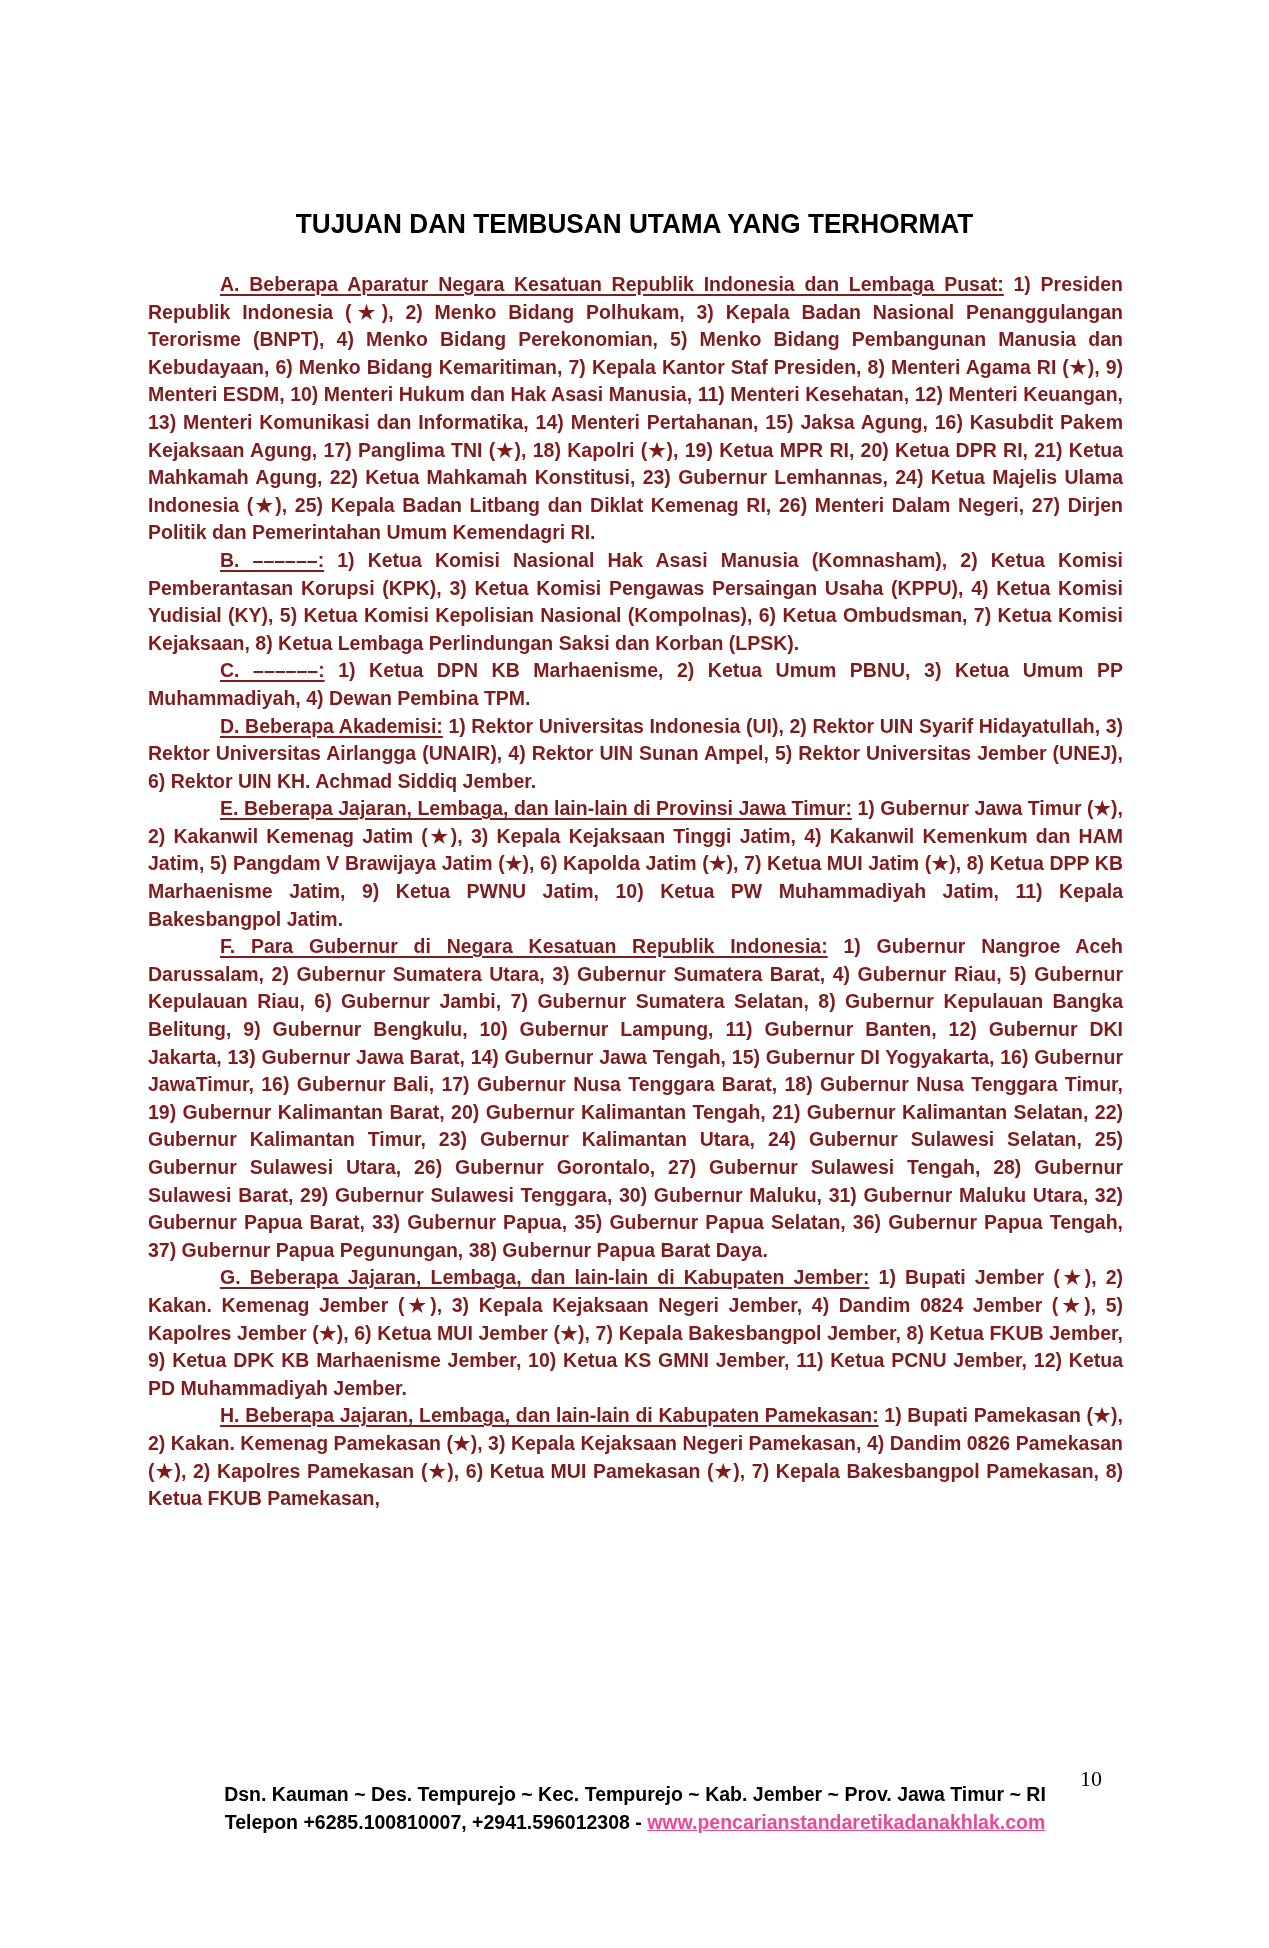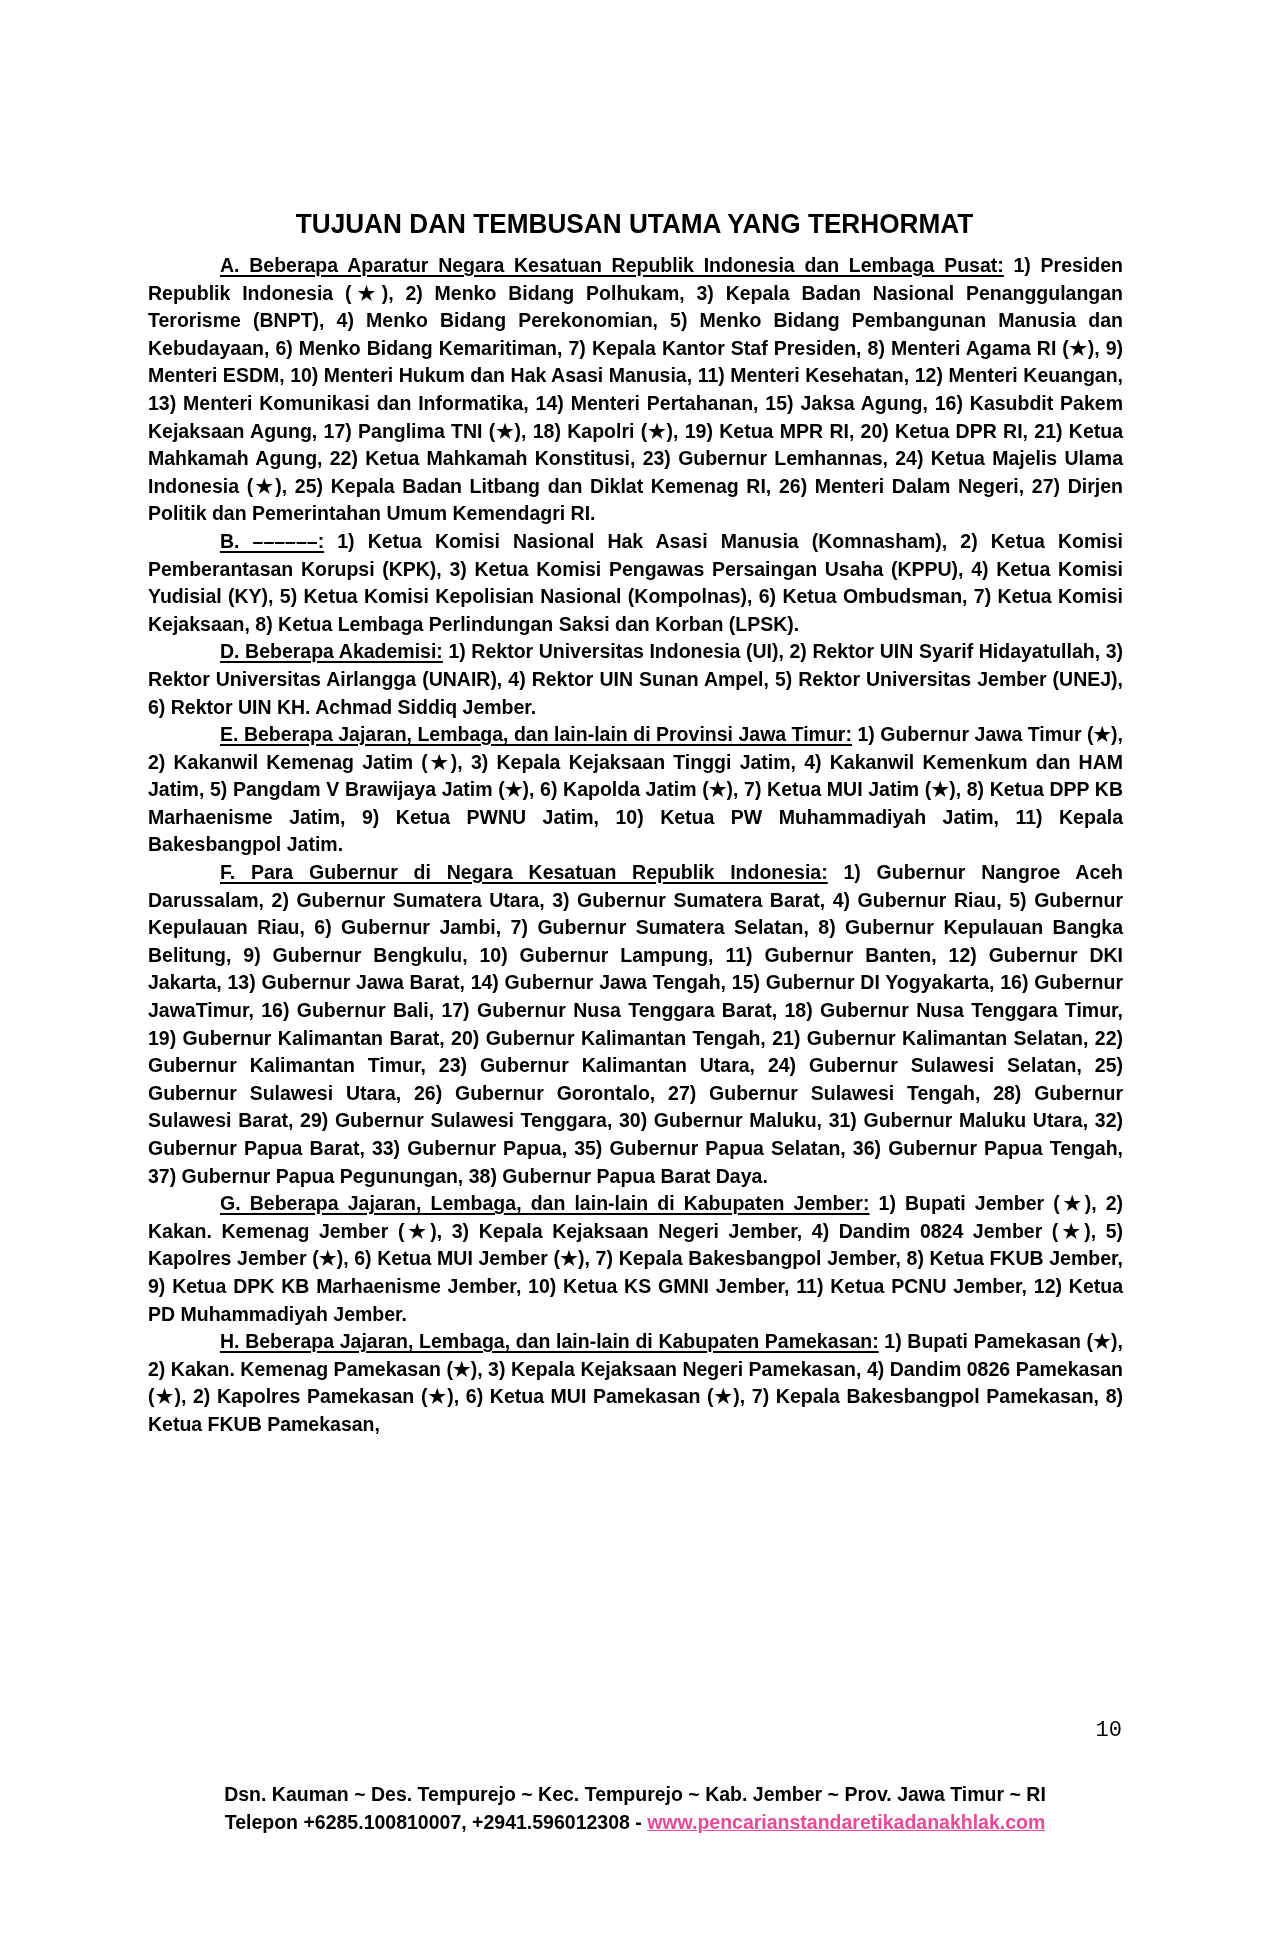--- a/index.html
+++ b/index.html
@@ -6,47 +6,48 @@
   body { width: 1269px; height: 1948px; position: relative; overflow: hidden; }
   .page { position: absolute; left: 0; top: 0; width: 1020px; height: 1948px; background: #fff; }
   .title {
     position: absolute; left: 0; width: 1269px; top: 209px;
     text-align: center;
     font-family: "Liberation Sans", sans-serif; font-weight: bold;
     font-size: 27px; color: #000; letter-spacing: 0px;
     transform: scaleX(0.97); transform-origin: center;
   }
   .body {
-    position: absolute; left: 148px; top: 252px; width: 975px;
+    position: absolute; left: 148px; top: 271px; width: 975px;
     font-family: "Liberation Sans", sans-serif; font-weight: bold;
-    font-size: 19.5px; line-height: 27.6px; color: #000000;
+    font-size: 19.5px; line-height: 27.6px; color: #7f1d1d;
     text-align: justify;
   }
   .body p { margin: 0; text-indent: 72px; }
   .body .hd { text-decoration: underline; text-decoration-thickness: 2px; text-underline-offset: 3px; }
   .pagenum {
-    position: absolute; left: 1080px; top: 1718px; width: 42px; text-align: right;
-    font-family: Liberation Mono, monospace; font-size: 22px; color: #000;
+    position: absolute; left: 1080px; top: 1766px; width: 42px; 
+    font-family: Liberation Serif, serif; font-size: 22px; color: #000;
   }
   .footer {
     position: absolute; left: 140px; top: 1780px; width: 990px; text-align: center;
     font-family: Liberation Sans, sans-serif; font-weight: bold;
     font-size: 19.5px; line-height: 28px; color: #000;
   }
   .footer a { color: #ec4899; text-decoration: underline; }
 </style>
 </head>
 <body>
 
 <div class="page">
   <div class="title">TUJUAN DAN TEMBUSAN UTAMA YANG TERHORMAT</div>
 
   <div class="body">
     <p><span class="hd">A. Beberapa Aparatur Negara Kesatuan Republik Indonesia dan Lembaga Pusat:</span><span> 1) Presiden Republik Indonesia (★), 2) Menko Bidang Polhukam, 3) Kepala Badan Nasional Penanggulangan Terorisme (BNPT), 4) Menko Bidang Perekonomian, 5) Menko Bidang Pembangunan Manusia dan Kebudayaan, 6) Menko Bidang Kemaritiman, 7) Kepala Kantor Staf Presiden, 8) Menteri Agama RI (★), 9) Menteri ESDM, 10) Menteri Hukum dan Hak Asasi Manusia, 11) Menteri Kesehatan, 12) Menteri Keuangan, 13) Menteri Komunikasi dan Informatika, 14) Menteri Pertahanan, 15) Jaksa Agung, 16) Kasubdit Pakem Kejaksaan Agung, 17) Panglima TNI (★), 18) Kapolri (★), 19) Ketua MPR RI, 20) Ketua DPR RI, 21) Ketua Mahkamah Agung, 22) Ketua Mahkamah Konstitusi, 23) Gubernur Lemhannas, 24) Ketua Majelis Ulama Indonesia (★), 25) Kepala Badan Litbang dan Diklat Kemenag RI, 26) Menteri Dalam Negeri, 27) Dirjen Politik dan Pemerintahan Umum Kemendagri RI.</span></p>
     <p><span class="hd">B. ––––––:</span><span> 1) Ketua Komisi Nasional Hak Asasi Manusia (Komnasham), 2) Ketua Komisi Pemberantasan Korupsi (KPK), 3) Ketua Komisi Pengawas Persaingan Usaha (KPPU), 4) Ketua Komisi Yudisial (KY), 5) Ketua Komisi Kepolisian Nasional (Kompolnas), 6) Ketua Ombudsman, 7) Ketua Komisi Kejaksaan, 8) Ketua Lembaga Perlindungan Saksi dan Korban (LPSK).</span></p>
+    <p><span class="hd">C. ––––––:</span><span> 1) Ketua DPN KB Marhaenisme, 2) Ketua Umum PBNU, 3) Ketua Umum PP Muhammadiyah, 4) Dewan Pembina TPM.</span></p>
     <p><span class="hd">D. Beberapa Akademisi:</span><span> 1) Rektor Universitas Indonesia (UI), 2) Rektor UIN Syarif Hidayatullah, 3) Rektor Universitas Airlangga (UNAIR), 4) Rektor UIN Sunan Ampel, 5) Rektor Universitas Jember (UNEJ), 6) Rektor UIN KH. Achmad Siddiq Jember.</span></p>
     <p><span class="hd">E. Beberapa Jajaran, Lembaga, dan lain-lain di Provinsi Jawa Timur:</span><span> 1) Gubernur Jawa Timur (★), 2) Kakanwil Kemenag Jatim (★), 3) Kepala Kejaksaan Tinggi Jatim, 4) Kakanwil Kemenkum dan HAM Jatim, 5) Pangdam V Brawijaya Jatim (★), 6) Kapolda Jatim (★), 7) Ketua MUI Jatim (★), 8) Ketua DPP KB Marhaenisme Jatim, 9) Ketua PWNU Jatim, 10) Ketua PW Muhammadiyah Jatim, 11) Kepala Bakesbangpol Jatim.</span></p>
     <p><span class="hd">F. Para Gubernur di Negara Kesatuan Republik Indonesia:</span><span> 1) Gubernur Nangroe Aceh Darussalam, 2) Gubernur Sumatera Utara, 3) Gubernur Sumatera Barat, 4) Gubernur Riau, 5) Gubernur Kepulauan Riau, 6) Gubernur Jambi, 7) Gubernur Sumatera Selatan, 8) Gubernur Kepulauan Bangka Belitung, 9) Gubernur Bengkulu, 10) Gubernur Lampung, 11) Gubernur Banten, 12) Gubernur DKI Jakarta, 13) Gubernur Jawa Barat, 14) Gubernur Jawa Tengah, 15) Gubernur DI Yogyakarta, 16) Gubernur JawaTimur, 16) Gubernur Bali, 17) Gubernur Nusa Tenggara Barat, 18) Gubernur Nusa Tenggara Timur, 19) Gubernur Kalimantan Barat, 20) Gubernur Kalimantan Tengah, 21) Gubernur Kalimantan Selatan, 22) Gubernur Kalimantan Timur, 23) Gubernur Kalimantan Utara, 24) Gubernur Sulawesi Selatan, 25) Gubernur Sulawesi Utara, 26) Gubernur Gorontalo, 27) Gubernur Sulawesi Tengah, 28) Gubernur Sulawesi Barat, 29) Gubernur Sulawesi Tenggara, 30) Gubernur Maluku, 31) Gubernur Maluku Utara, 32) Gubernur Papua Barat, 33) Gubernur Papua, 35) Gubernur Papua Selatan, 36) Gubernur Papua Tengah, 37) Gubernur Papua Pegunungan, 38) Gubernur Papua Barat Daya.</span></p>
     <p><span class="hd">G. Beberapa Jajaran, Lembaga, dan lain-lain di Kabupaten Jember:</span><span> 1) Bupati Jember (★), 2) Kakan. Kemenag Jember (★), 3) Kepala Kejaksaan Negeri Jember, 4) Dandim 0824 Jember (★), 5) Kapolres Jember (★), 6) Ketua MUI Jember (★), 7) Kepala Bakesbangpol Jember, 8) Ketua FKUB Jember, 9) Ketua DPK KB Marhaenisme Jember, 10) Ketua KS GMNI Jember, 11) Ketua PCNU Jember, 12) Ketua PD Muhammadiyah Jember.</span></p>
     <p><span class="hd">H. Beberapa Jajaran, Lembaga, dan lain-lain di Kabupaten Pamekasan:</span><span> 1) Bupati Pamekasan (★), 2) Kakan. Kemenag Pamekasan (★), 3) Kepala Kejaksaan Negeri Pamekasan, 4) Dandim 0826 Pamekasan (★), 2) Kapolres Pamekasan (★), 6) Ketua MUI Pamekasan (★), 7) Kepala Bakesbangpol Pamekasan, 8) Ketua FKUB Pamekasan,</span></p>
   </div>
 
   <div class="pagenum">10</div>
 
   <div class="footer">

